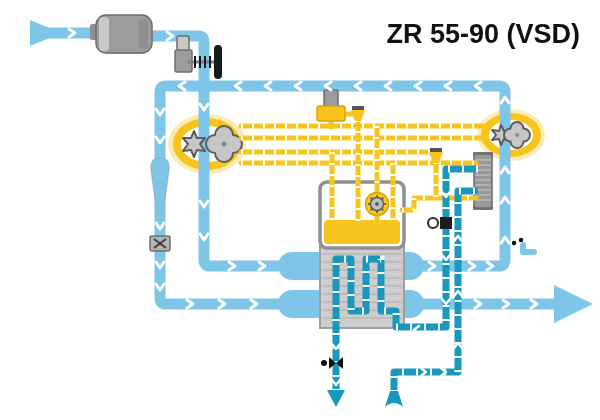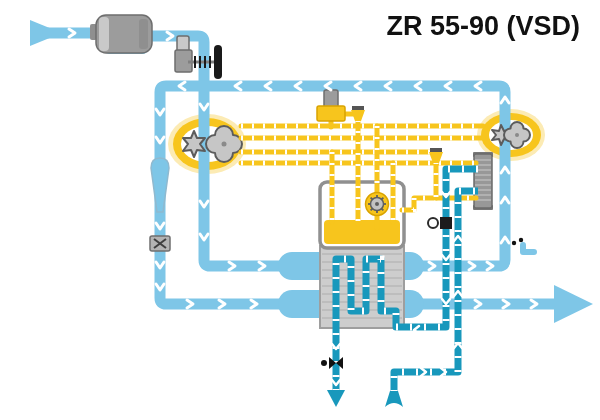--- a/index.html
+++ b/index.html
@@ -1,18 +1,18 @@
 <!DOCTYPE html>
 <html style="--c-bg: #FFFFFF; --c-ink: #111111; --c-air: #7EC6E7; --c-oil: #F7C51D; --c-oilHalo: #FCEBB4; --c-oilDark: #D9A300; --c-water: #1898BC; --c-metal: #9C9C9C; --c-metalDark: #6E6E6E; --c-metalLight: #C9C9C9;"><head>
 <meta charset="utf-8">
 <style>
   html,body{margin:0;padding:0;background:#fff;}
   #stage{position:relative;width:600px;height:420px;background:var(--c-bg,#fff);overflow:hidden;
          font-family:"Liberation Sans",sans-serif;}
-  #diagram-title{position:absolute;top:11px;right:20px;font-size:27px;font-weight:700;
+  #diagram-title{position:absolute;top:19px;right:20px;font-size:27px;font-weight:700;
                  color:var(--c-ink,#111);letter-spacing:0px;white-space:nowrap;}
   svg{position:absolute;left:0;top:0;}
   .air-pipe{stroke:var(--c-air,#7EC6E7);stroke-width:11;fill:none;stroke-linejoin:round;stroke-linecap:round;}
   .air-fill{fill:var(--c-air,#7EC6E7);}
   .oil-pipe{stroke:var(--c-oil,#F7C51D);stroke-width:5;fill:none;stroke-linejoin:round;stroke-linecap:round;}
   .oil-dash{stroke:#fff;stroke-width:5;fill:none;stroke-dasharray:2 9;stroke-linecap:butt;}
   .oil-fill{fill:var(--c-oil,#F7C51D);}
   .halo-fill{fill:var(--c-oilHalo,#FCEBB4);}
   .water-pipe{stroke:var(--c-water,#1898BC);stroke-width:7;fill:none;stroke-linejoin:round;stroke-linecap:butt;}
   .water-dash{stroke:#fff;stroke-width:7;fill:none;stroke-dasharray:2 12;stroke-linecap:butt;}

